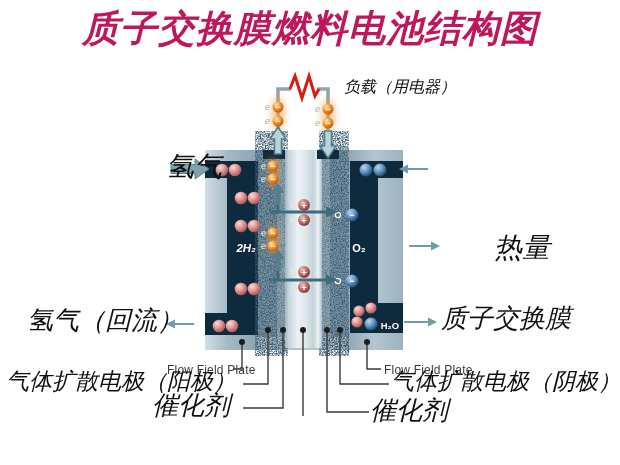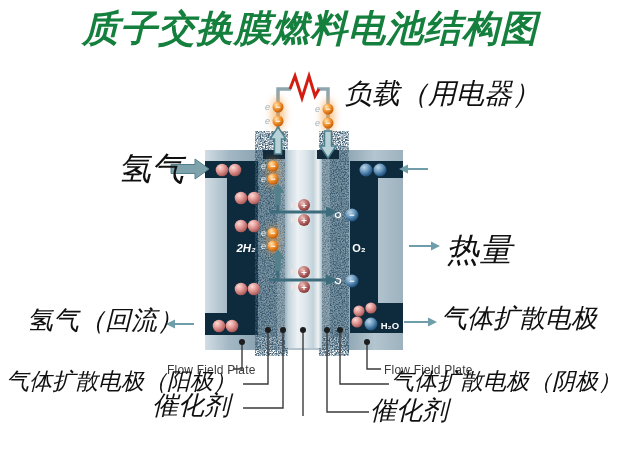--- a/index.html
+++ b/index.html
@@ -1,22 +1,22 @@
 <!DOCTYPE html>
 <html><head>
 <meta charset="utf-8">
 <style>
   html,body{margin:0;padding:0;background:#fff;}
   .stage{position:relative;width:620px;height:465px;background:#fff;overflow:hidden;
          font-family:"Liberation Sans",sans-serif;color:#0c0c0c;}
   .stage svg{position:absolute;left:0;top:0;}
   .page-title{position:absolute;left:0;top:4px;width:620px;text-align:center;
-      font-size:37px;font-weight:800;font-style:italic;letter-spacing:1px;color:#15803d;}
+      font-size:37px;font-weight:800;font-style:italic;letter-spacing:1px;color:#be185d;}
   .lbl{position:absolute;font-style:italic;white-space:nowrap;line-height:1.05;color:#101010;}
-  .f24{font-size:28px;} .f26{font-size:26px;} .f27{font-size:33px;} .f23{font-size:23px;}
+  .f24{font-size:16px;} .f26{font-size:26px;} .f27{font-size:28px;margin-left:48px;} .f23{font-size:23px;}
   .tiny{font-size:12px;font-style:normal;color:#3a3a3a;letter-spacing:0.2px;}
 </style>
 </head>
 <body>
 
 <div class="stage">
 
 <svg width="620" height="465" viewBox="0 0 620 465">
   <defs>
     <linearGradient id="plateL" x1="0" y1="0" x2="1" y2="0">
@@ -267,21 +267,21 @@
         <circle cx="340" cy="330" r="3"></circle>
     <circle cx="367" cy="342" r="3"></circle>
   </g>
 </svg>
 
 <div class="page-title">质子交换膜燃料电池结构图</div>
 <div class="lbl f24" style="left:344px;top:79px;">负载（用电器）</div>
 <div class="lbl f27" style="left:118px;top:152px;">氢气</div>
 <div class="lbl f26" style="left:27px;top:307px;">氢气（回流）</div>
 <div class="lbl f27" style="left:446px;top:233px;">热量</div>
-<div class="lbl f26" style="left:441px;top:305px;">气体扩散电极</div>
+<div class="lbl f26" style="left:441px;top:305px;">质子交换膜</div>
 <div class="lbl tiny" style="left:167px;top:364px;width:63px;text-align:right;">Flow Field Plate</div>
 <div class="lbl tiny" style="left:384px;top:364px;">Flow Field Plate</div>
 <div class="lbl f23" style="left:6px;top:369px;">气体扩散电极（阳极）</div>
 <div class="lbl f26" style="left:152px;top:392px;">催化剂</div>
 <div class="lbl f26" style="left:370px;top:397px;">催化剂</div>
 <div class="lbl f23" style="left:391px;top:369px;">气体扩散电极（阴极）</div>
 
 </div>
 
 </body></html>

